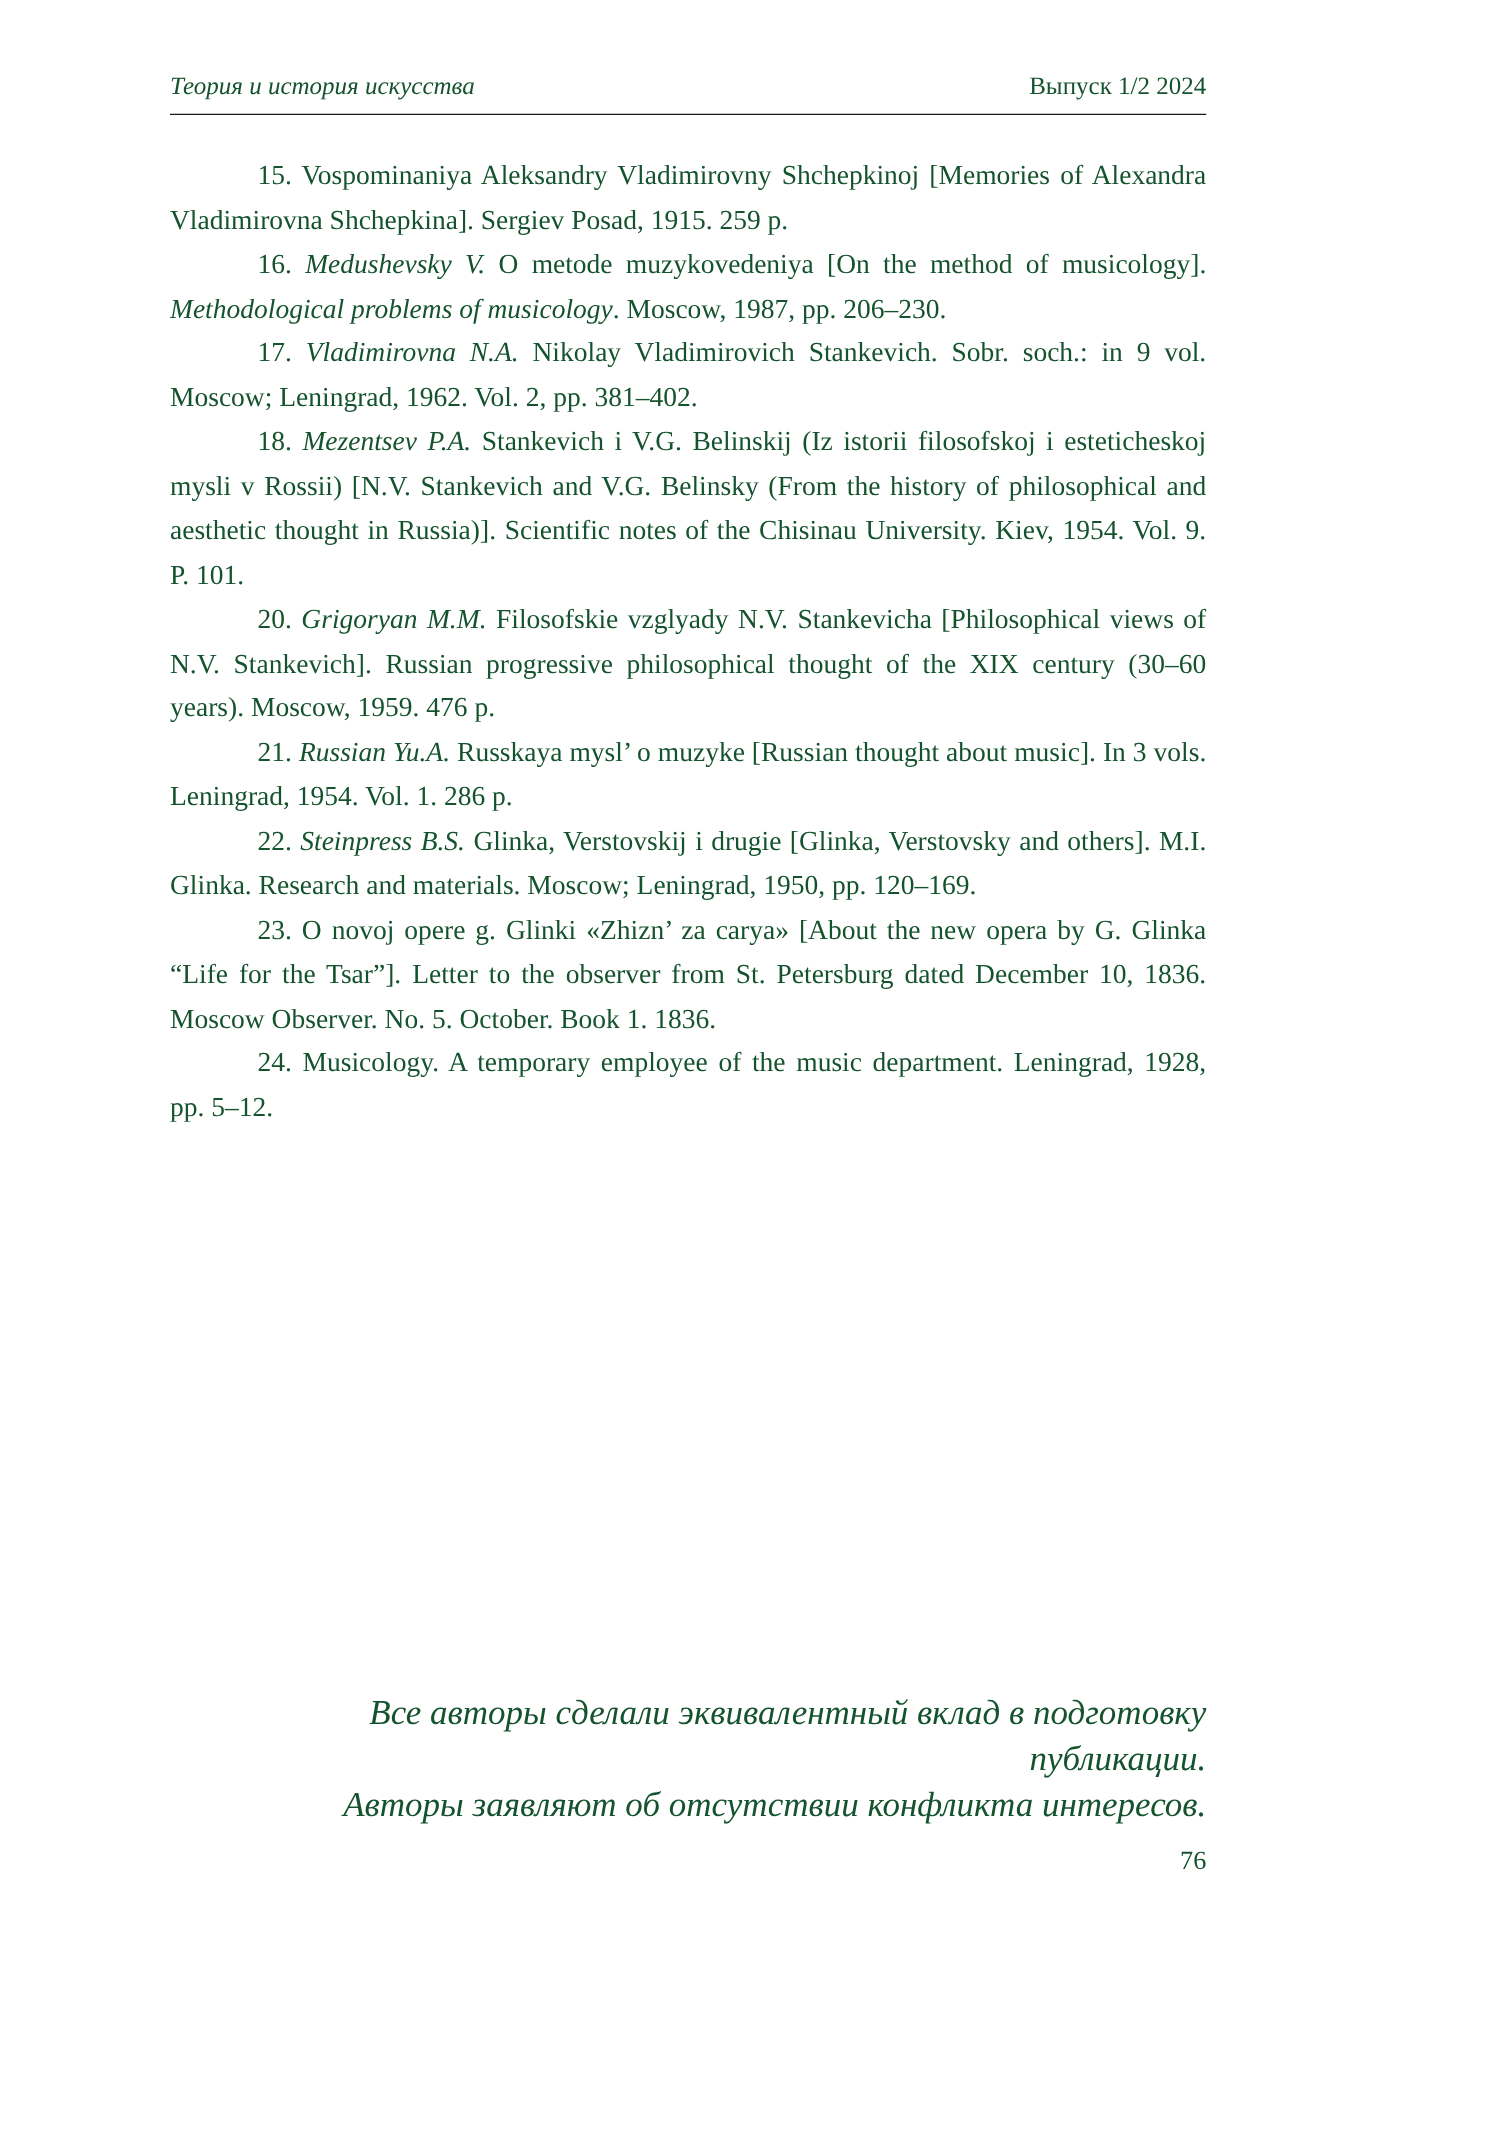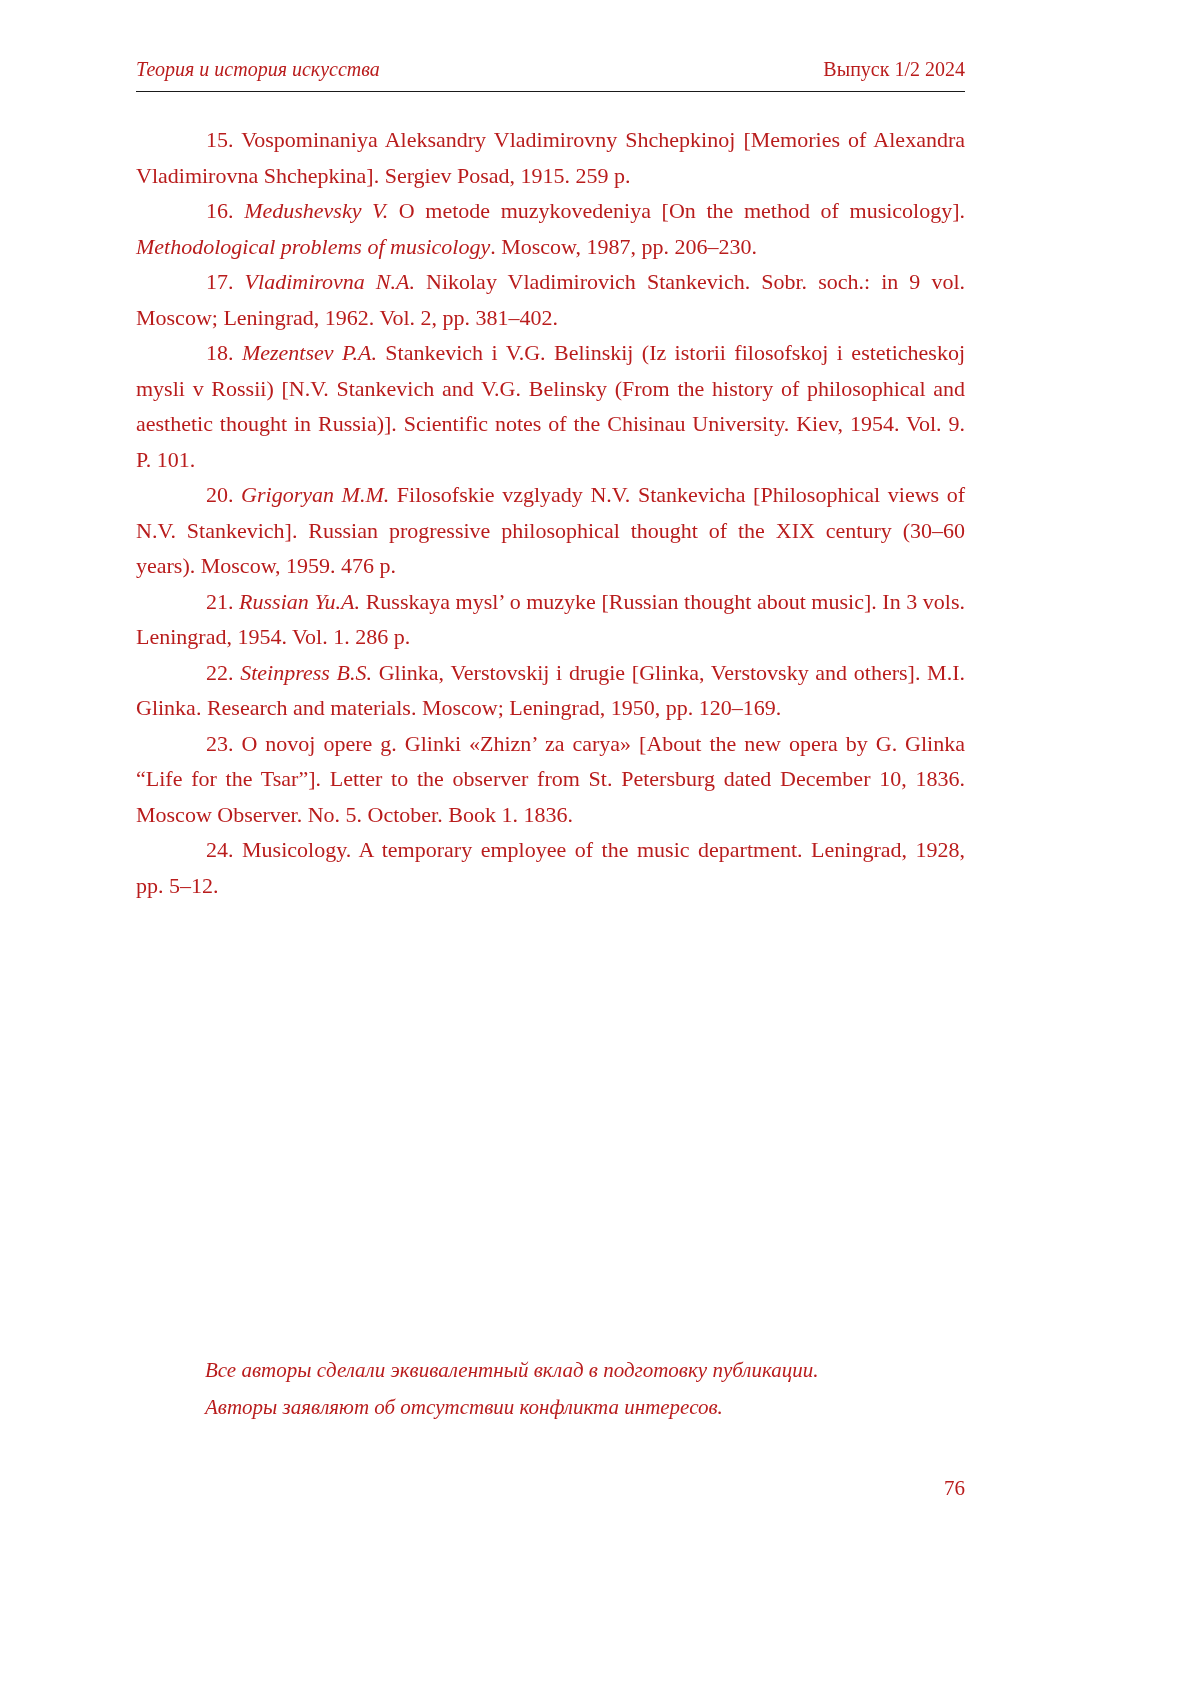--- a/index.html
+++ b/index.html
@@ -2,21 +2,21 @@
 <html lang="en"><head>
 <meta charset="utf-8">
 <style>
   * { margin: 0; padding: 0; box-sizing: border-box; }
   html, body { background: #ffffff; }
   .page {
     position: relative;
     width: 1200px;
     height: 1703px;
     background: #ffffff;
-    color: #b91c1c;
+    color: #14532d;
     font-family: "Liberation Serif", serif;
     overflow: hidden;
   }
   .content {
     position: absolute;
     left: 136px;
     top: 58px;
     width: 829px;
   }
   .running-head {
@@ -40,22 +40,23 @@
     hyphens: auto;
     -webkit-hyphens: auto;
   }
   .ref { text-indent: 70px; }
   .it { font-style: italic; font-family: Liberation Serif, serif; }
   .footer-statements {
     position: absolute;
     right: 235px;
     top: 1352px;
     width: 760px;
+    text-align: right;
     font-style: italic;
-    font-size: 21px;
+    font-size: 28px;
     line-height: 37px;
   }
   .page-number {
     position: absolute;
     left: 136px;
     top: 1476px;
     width: 829px;
     text-align: right;
     font-size: 21px;
   }

